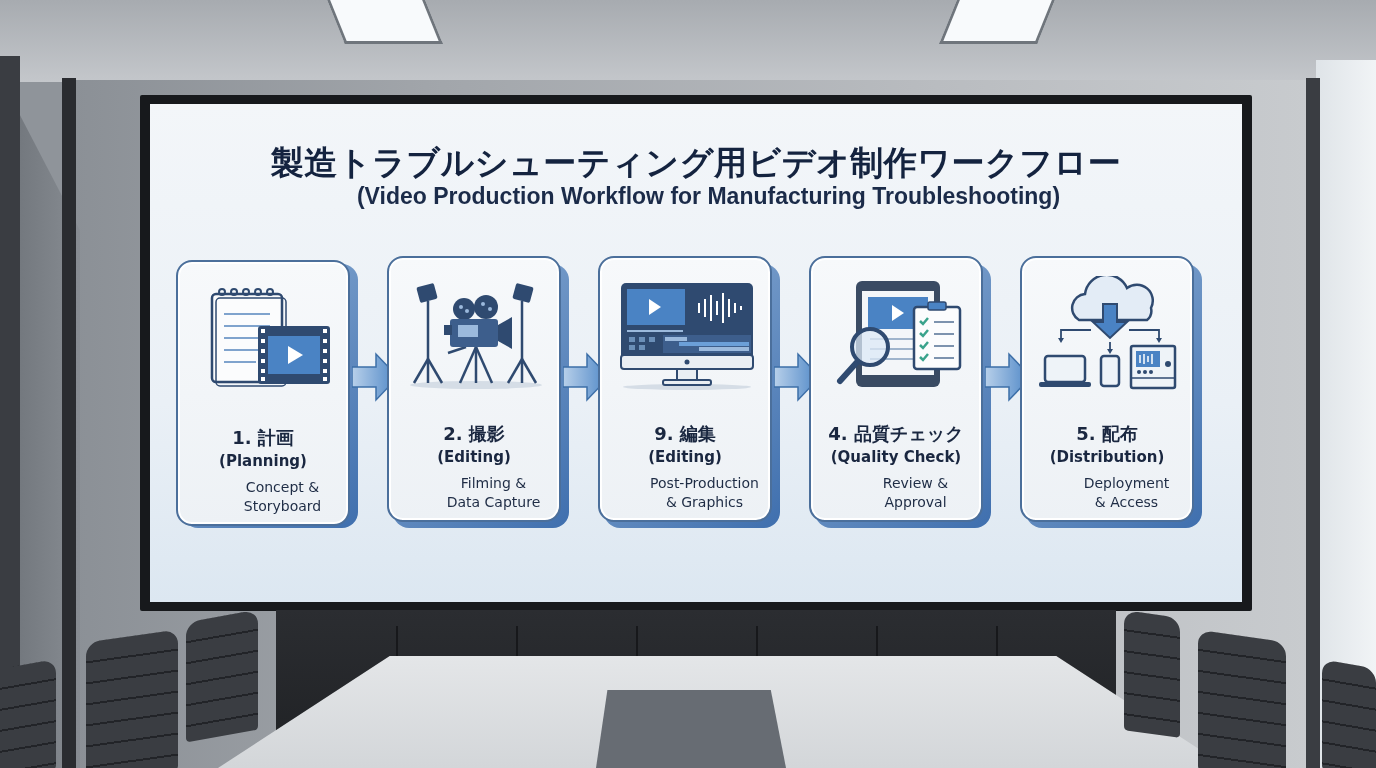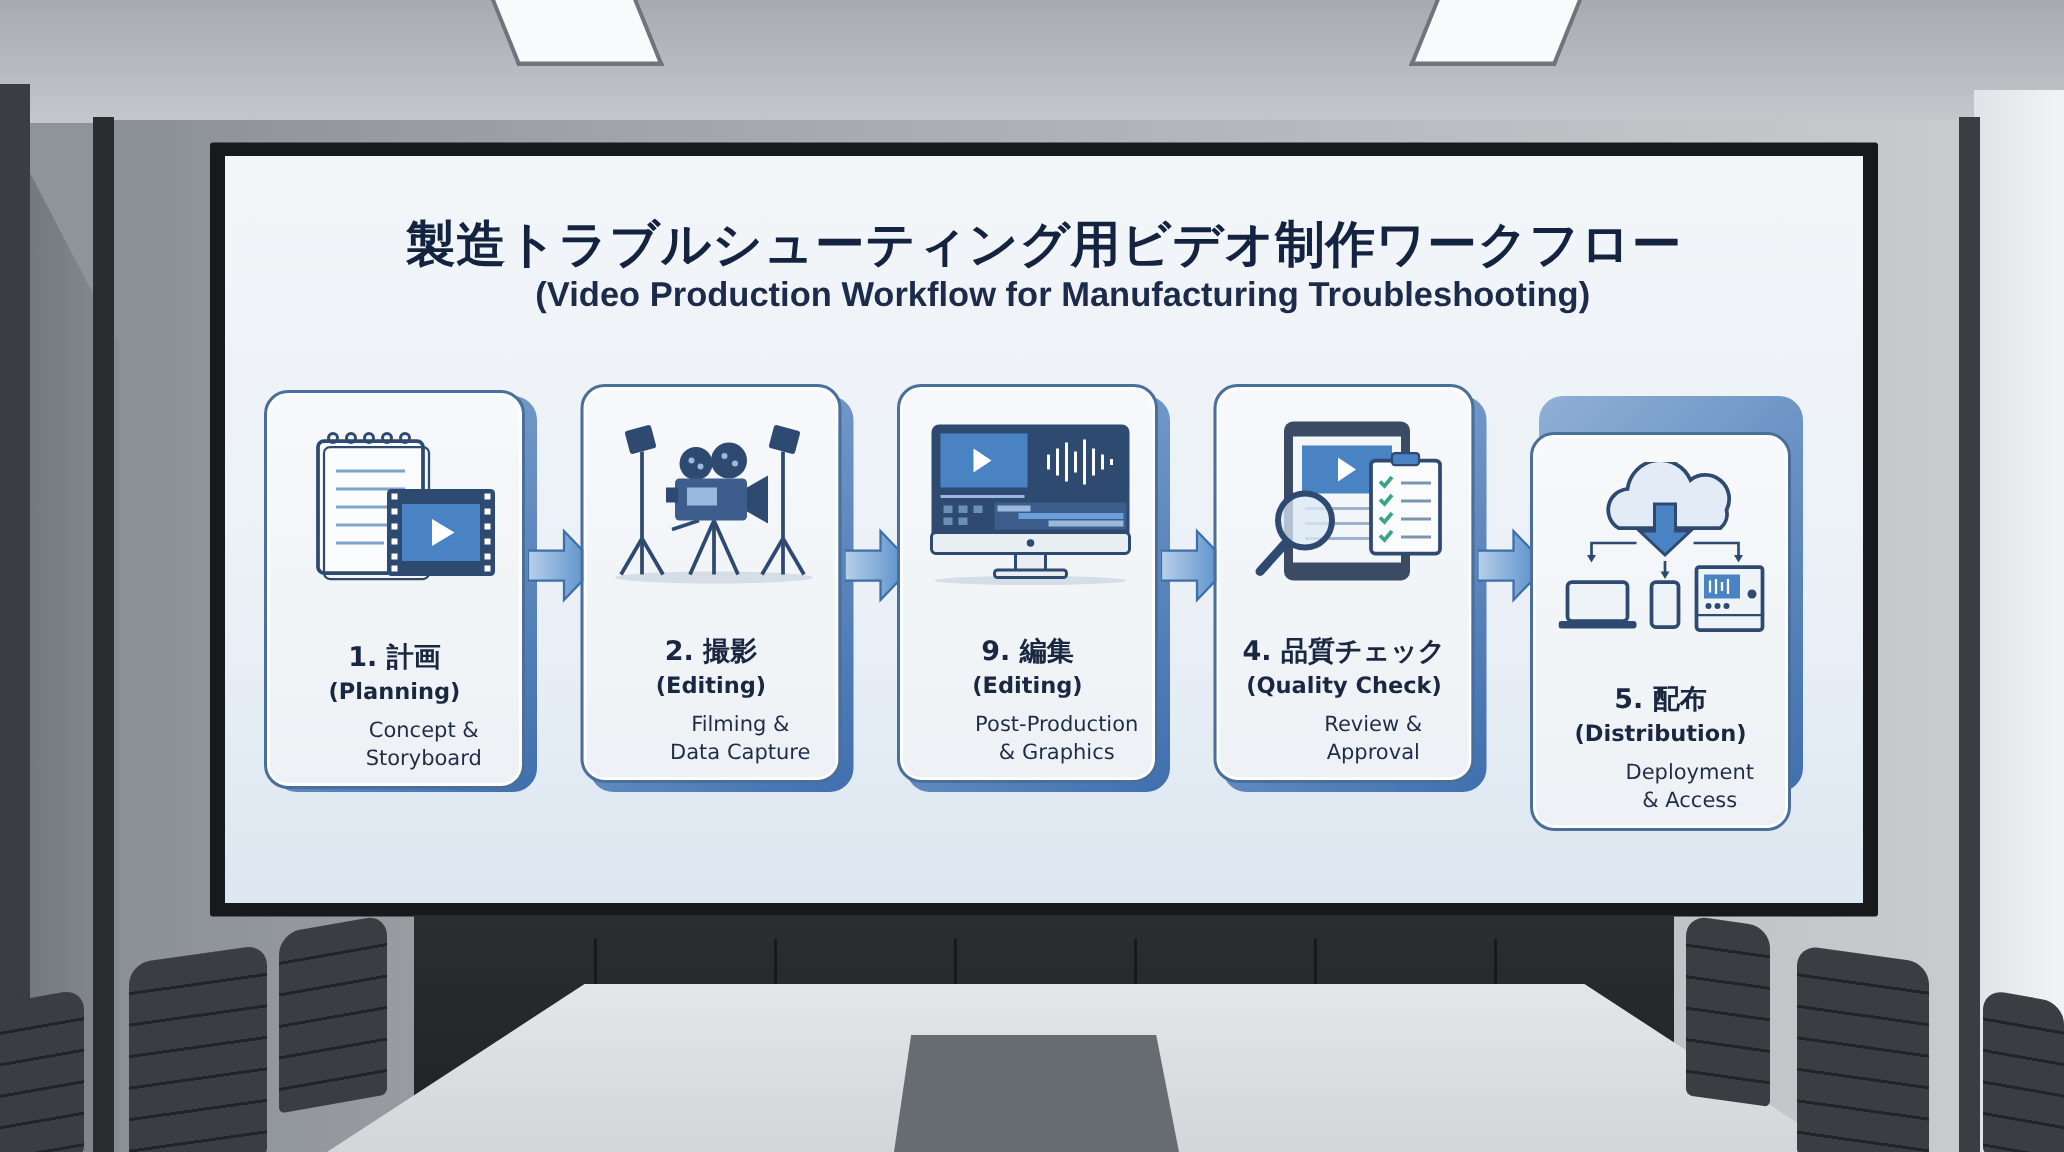--- a/index.html
+++ b/index.html
@@ -329,21 +329,21 @@
         <div>Review &amp;</div>
         <div>Approval</div>
       </div>
     </div>
 
     <svg class="arrow" style="left:809px;top:96px;" viewBox="0 0 46 50">
       <polygon points="0,15 24,15 24,2 46,25 24,48 24,35 0,35" fill="url(#ag)" stroke="#3d6fa8" stroke-width="1.5"></polygon>
     </svg>
 
     <div class="card-shadow" style="left:850px;top:8px;"></div>
-    <div class="card" style="left:844px;top:0;margin-top:32px;">
+    <div class="card" style="left:844px;top:0;">
       <div class="icon">
         <svg width="140" height="118" viewBox="0 0 140 118">
           <path d="M40,44 a14,14 0 0 1 6,-26 a22,22 0 0 1 42,-6 a16,16 0 0 1 24,20 a12,12 0 0 1 -4,12 z" fill="#e3ecf6" stroke="#2f4a70" stroke-width="2.5"></path>
           <polygon points="64,28 78,28 78,46 88,46 71,62 54,46 64,46" fill="#4a83c4" stroke="#2f4a70" stroke-width="2"></polygon>
           <g stroke="#2f4a70" stroke-width="1.8" fill="none">
             <polyline points="52,54 22,54 22,64"></polyline>
               <polyline points="90,54 120,54 120,64"></polyline>
               <line x1="71" y1="66" x2="71" y2="74"></line>
           </g>
           <g fill="#2f4a70">

